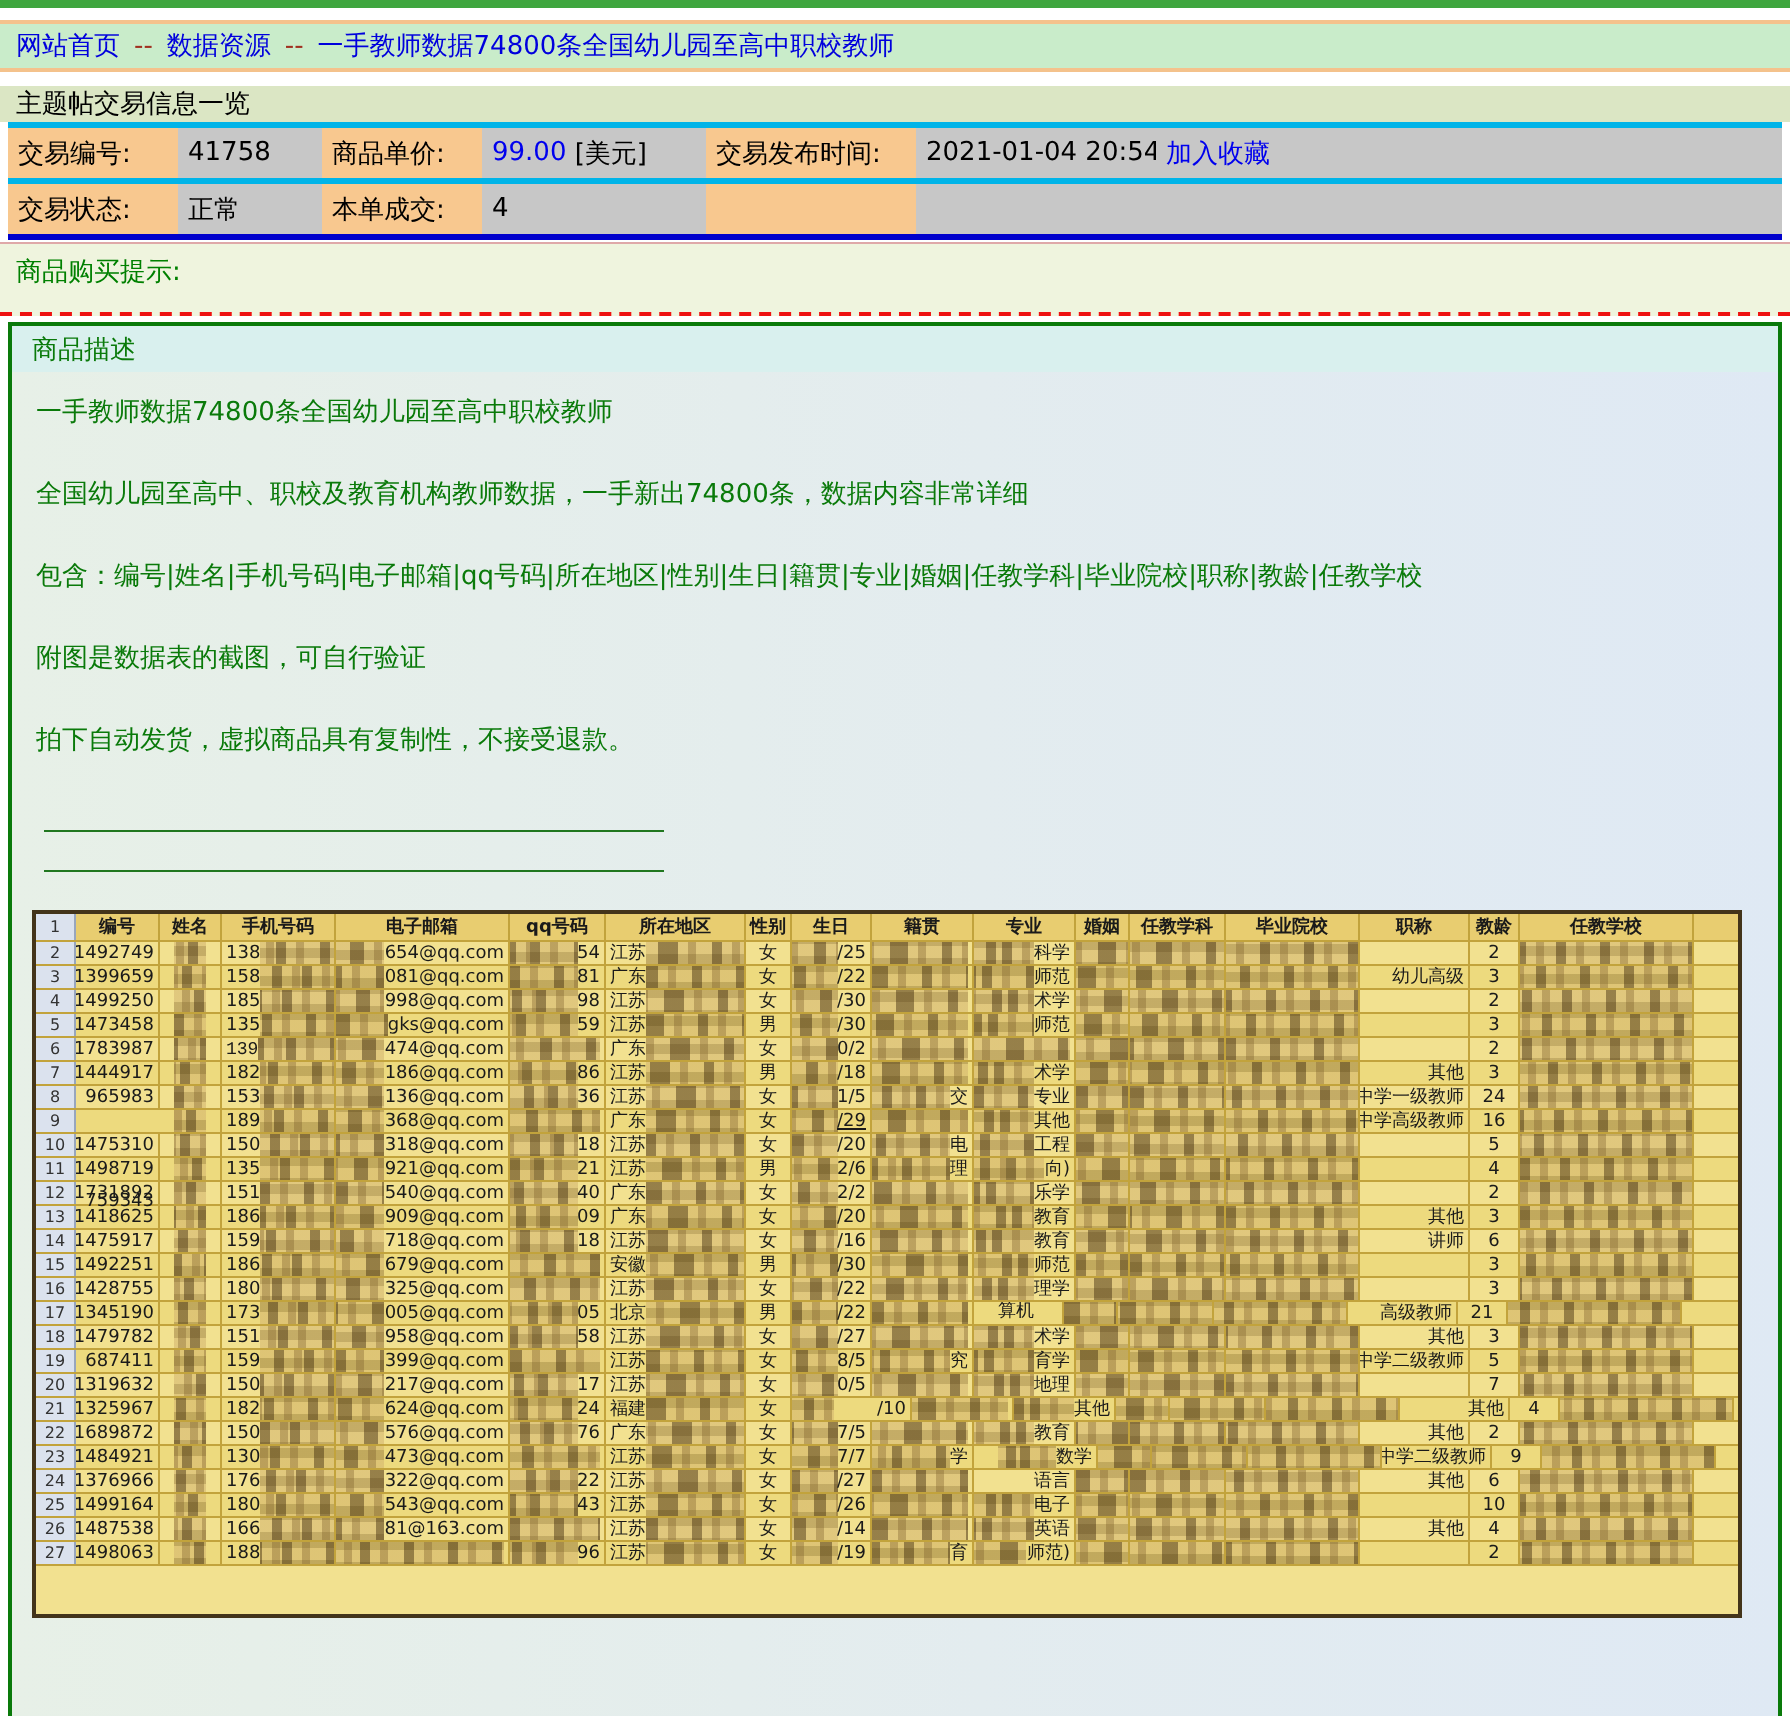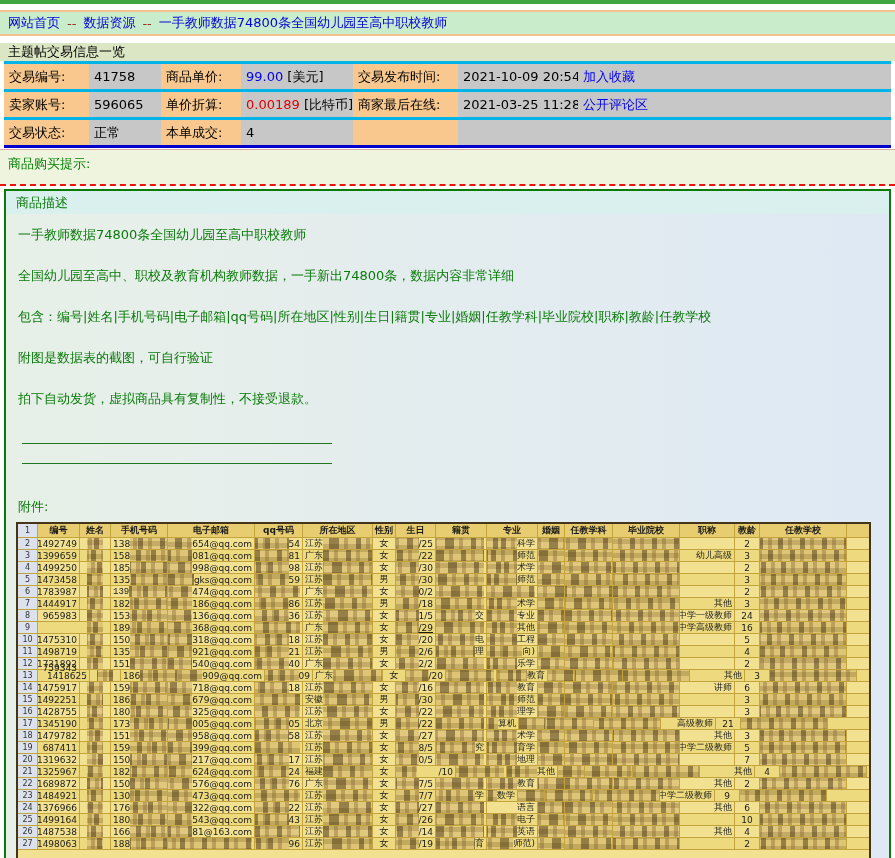--- a/index.html
+++ b/index.html
@@ -78,37 +78,23 @@
 <div class="itable">
   <div class="irow">
     <div class="icell lab w1">交易编号:</div>
     <div class="icell val w2">41758</div>
     <div class="icell lab w3">商品单价:</div>
     <div class="icell val w4">
       <span class="blue">99.00</span>&nbsp;
       <span>[美元]</span>
     </div>
     <div class="icell lab w5">交易发布时间:</div>
-    <div class="icell val w6">2021-10-09 20:54</div>
+    <div class="icell val w6">2021-01-04 20:54</div>
     <div class="icell val wlast">
       <span class="lnk">加入收藏</span>
-    </div>
-  </div>
-  <div class="irow">
-    <div class="icell lab w1">卖家账号:</div>
-    <div class="icell val w2">596065</div>
-    <div class="icell lab w3">单价折算:</div>
-    <div class="icell val w4">
-      <span class="red">0.00189</span>&nbsp;
-      <span>[比特币]</span>
-    </div>
-    <div class="icell lab w5">商家最后在线:</div>
-    <div class="icell val w6">2021-03-25 11:28</div>
-    <div class="icell val wlast">
-      <span class="lnk">公开评论区</span>
     </div>
   </div>
   <div class="irow">
     <div class="icell lab w1">交易状态:</div>
     <div class="icell val w2">正常</div>
     <div class="icell lab w3">本单成交:</div>
     <div class="icell val w4">4</div>
     <div class="icell lab w5"></div>
     <div class="icell val w6"></div>
     <div class="icell val wlast"></div>
@@ -124,21 +110,20 @@
 <div class="descbox">
   <div class="desc-header">商品描述</div>
   <div class="desc-body">
     <p>一手教师数据74800条全国幼儿园至高中职校教师</p>
     <p>全国幼儿园至高中、职校及教育机构教师数据，一手新出74800条，数据内容非常详细</p>
     <p>包含：编号|姓名|手机号码|电子邮箱|qq号码|所在地区|性别|生日|籍贯|专业|婚姻|任教学科|毕业院校|职称|教龄|任教学校</p>
     <p>附图是数据表的截图，可自行验证</p>
     <p>拍下自动发货，虚拟商品具有复制性，不接受退款。</p>
     <hr class="gline first">
     <hr class="gline">
-    <div class="attach-label">附件:</div>
     <div class="sheet" id="sheet">
         <div class="srow shead">
           <div class="sc rn" style="width: 20px;">1</div>
           <div class="sc c" style="width: 42px;">
             <span>编号</span>
           </div>
           <div class="sc c" style="width: 31px;">
             <span>姓名</span>
           </div>
           <div class="sc c" style="width: 57px;">
@@ -792,21 +777,21 @@
           <div class="sc r" style="width: 55px;"></div>
           <div class="sc c" style="width: 25px;">
             <span>2</span>
           </div>
           <div class="sc c" style="width: 87px;">
             <i class="bz f" style="background-position: 10px 5px;"></i>
           </div>
         </div>
         <div class="srow alt">
           <div class="sc rn" style="width: 20px;">13</div>
-          <div class="sc r" style="width: 52px;">
+          <div class="sc r" style="width: 42px;">
             <span>1418625</span>
           </div>
           <div class="sc c" style="width: 31px;">
             <i class="bz patch" style="background-position: 12px 7px;"></i>
           </div>
           <div class="sc l" style="width: 57px;">
             <span>186</span>
             <i class="bz f" style="background-position: 13px 8px;"></i>
           </div>
           <div class="sc r" style="width: 87px;">
@@ -1046,21 +1031,21 @@
           <div class="sc c" style="width: 23px;">
             <span>男</span>
           </div>
           <div class="sc r" style="width: 40px;">
             <i class="bz f" style="background-position: 0px 9px;"></i>
             <span>/22</span>
           </div>
           <div class="sc r" style="width: 51px;">
             <i class="bz f" style="background-position: 1px 10px;"></i>
           </div>
-          <div class="sc r" style="width: 32px;">
+          <div class="sc r" style="width: 45px; flex-direction: column;">
             <i class="bz f" style="background-position: 2px 0px;"></i>
             <span>算机</span>
           </div>
           <div class="sc c" style="width: 27px;">
             <i class="bz f" style="background-position: 3px 1px;"></i>
           </div>
           <div class="sc c" style="width: 48px;">
             <i class="bz f" style="background-position: 4px 2px;"></i>
           </div>
           <div class="sc c" style="width: 67px;">
@@ -1386,21 +1371,21 @@
             <span>女</span>
           </div>
           <div class="sc r" style="width: 40px;">
             <i class="bz f" style="background-position: 9px 10px;"></i>
             <span>7/7</span>
           </div>
           <div class="sc r" style="width: 51px;">
             <i class="bz f" style="background-position: 10px 0px;"></i>
             <span>学</span>
           </div>
-          <div class="sc r" style="width: 31px;">
+          <div class="sc r" style="width: 50px; margin-left: 12px;">
             <i class="bz f" style="background-position: 11px 1px;"></i>
             <span>数学</span>
           </div>
           <div class="sc c" style="width: 27px;">
             <i class="bz f" style="background-position: 12px 2px;"></i>
           </div>
           <div class="sc c" style="width: 48px;">
             <i class="bz f" style="background-position: 13px 3px;"></i>
           </div>
           <div class="sc c" style="width: 67px;">

